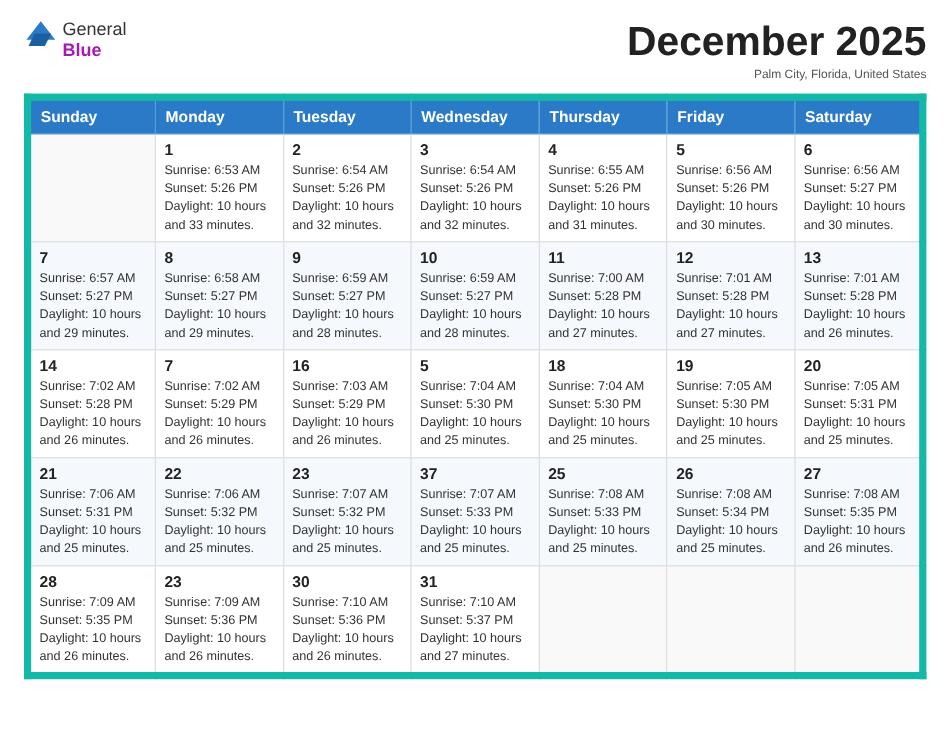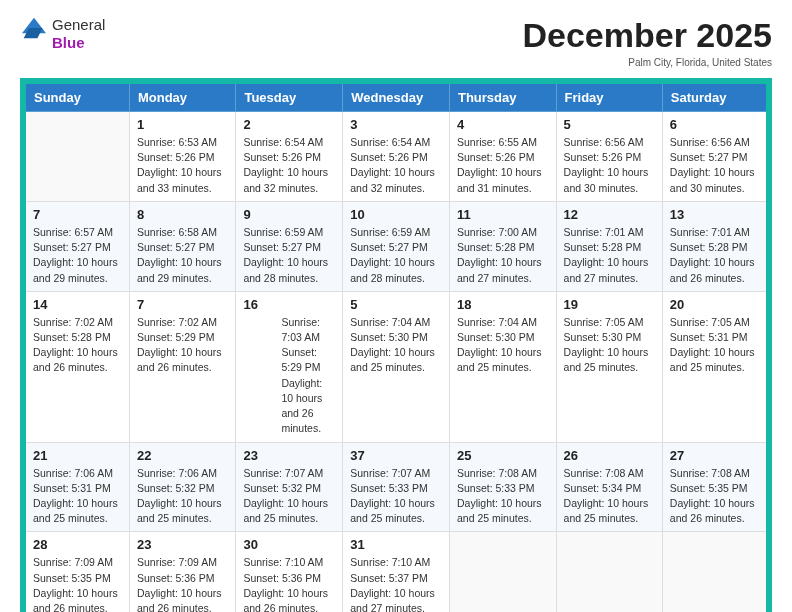--- a/index.html
+++ b/index.html
@@ -207,21 +207,21 @@
         </td>
         <td>
           <div class="day-num">7</div>
           <div class="day-info" style="white-space: pre-line;">Sunrise: 7:02 AM
 Sunset: 5:29 PM
 Daylight: 10 hours
 and 26 minutes.</div>
         </td>
         <td>
           <div class="day-num">16</div>
-          <div class="day-info" style="white-space: pre-line; margin-left: 38px;">Sunrise: 7:03 AM
+          <div class="day-info" style="white-space: pre-line;">Sunrise: 7:03 AM
 Sunset: 5:29 PM
 Daylight: 10 hours
 and 26 minutes.</div>
         </td>
         <td>
           <div class="day-num">5</div>
           <div class="day-info" style="white-space: pre-line;">Sunrise: 7:04 AM
 Sunset: 5:30 PM
 Daylight: 10 hours
 and 25 minutes.</div>

